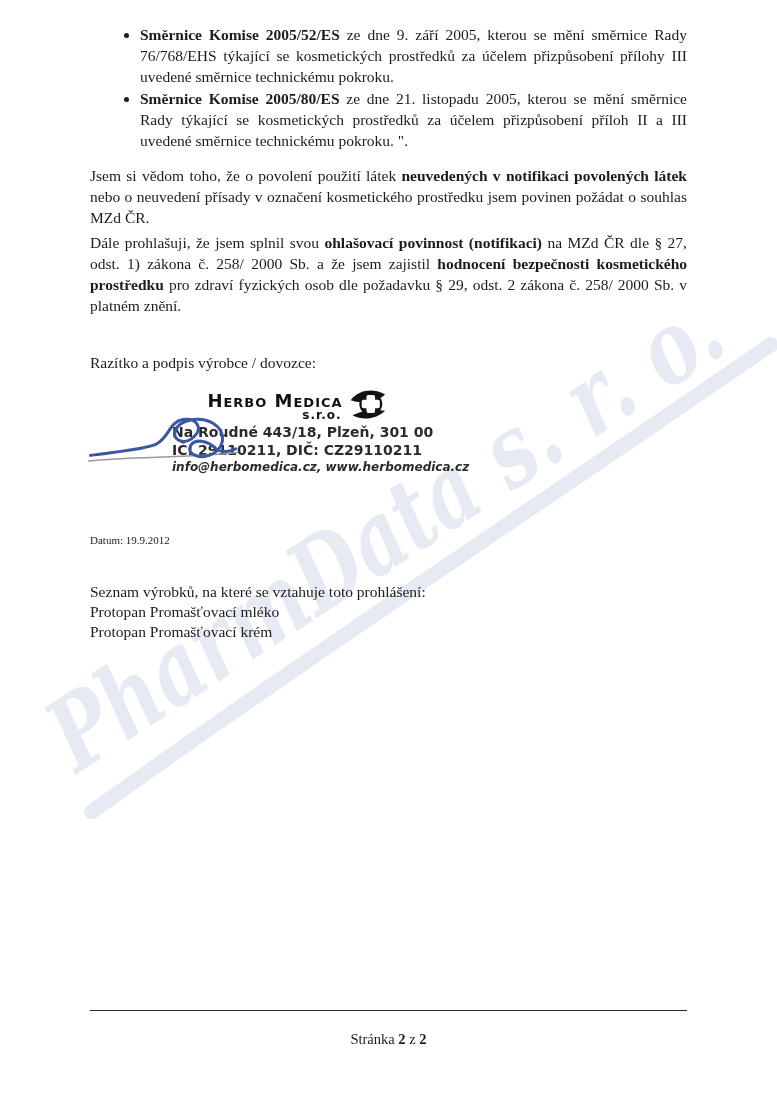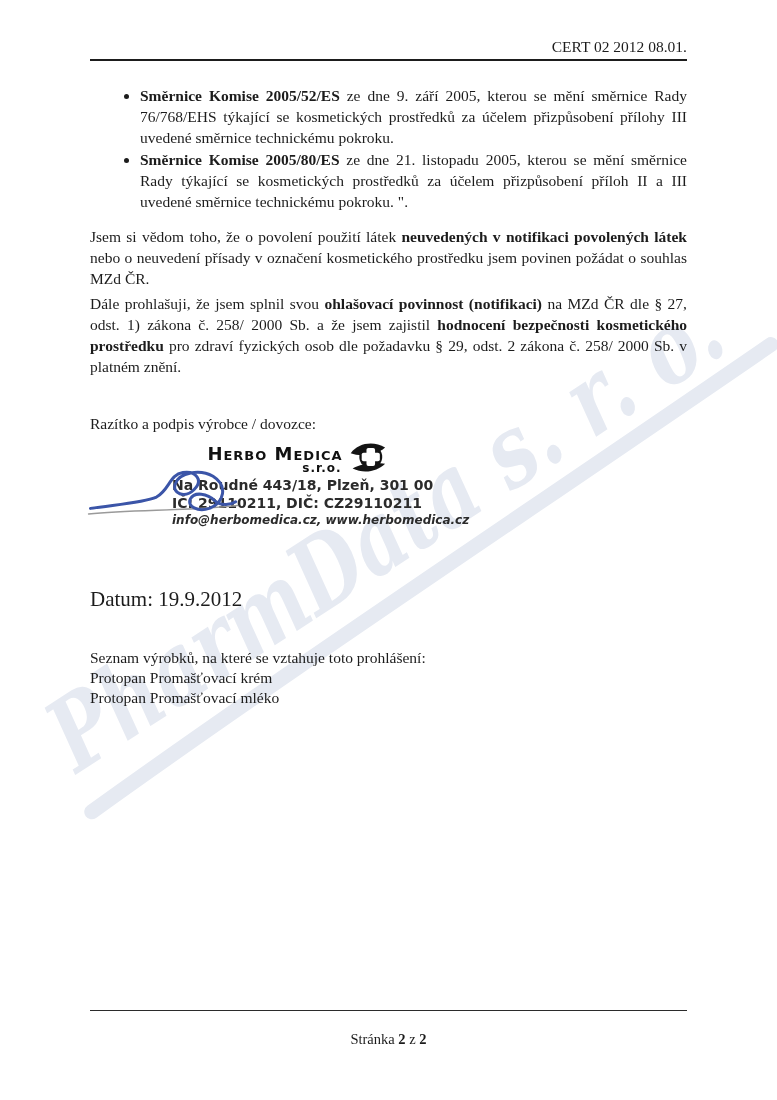--- a/index.html
+++ b/index.html
@@ -49,21 +49,21 @@
   p.body-par.second { margin-top: 4px; }
 
   .stamp-label {
     margin: 38px 90px 0 90px;
     font-size: 15.5px;
   }
 
   .stamp-area {
     position: relative;
     height: 122px;
-    margin-top: 10px;
+    margin-top: 18px;
     text-decoration: underline;
   }
   .signature-svg {
     position: absolute;
     left: 86px;
     top: 22px;
     width: 156px;
     height: 66px;
   }
   .stamp {
@@ -99,21 +99,21 @@
     margin-right: 1px;
     letter-spacing: 1px;
   }
   .emblem { margin-top: -4px; }
   .stamp-line-address { font-size: 14px; font-weight: 700; margin-top: 2px; white-space: nowrap; }
   .stamp-line-reg     { font-size: 14px; font-weight: 700; margin-top: 2px; white-space: nowrap; }
   .stamp-line-contact { font-size: 12px; font-weight: 600; font-style: italic; margin-top: 2px; white-space: nowrap; }
 
   .date-line {
     margin: 22px 90px 0 90px;
-    font-size: 21px;
+    font-size: 11px;
   }
 
   .product-list {
     margin: 36px 90px 0 90px;
     font-size: 15.5px;
     line-height: 20px;
   }
 
   .doc-footer {
     position: absolute;
@@ -134,23 +134,20 @@
 
   <svg class="watermark-svg" viewBox="0 0 777 1100" aria-hidden="true">
     <g transform="translate(75,775) rotate(-33)">
       <text x="2" y="0" font-family="DejaVu Serif, serif" font-style="italic" font-weight="bold" font-size="100" textLength="780" lengthAdjust="spacingAndGlyphs" fill="#e6eaf2">PharmData s. r. o.</text>
       <path d="M-6 40 C 250 28 520 26 818 18" fill="none" stroke-width="15" stroke-linecap="round" stroke="#e6eaf2"></path>
     </g>
   </svg>
 
   <div class="content">
 
-    <div class="doc-header">
-      <span>CERT 02 2012 08.01.</span>
-    </div>
 
     <ul class="bullet-list">
       <li>
         <span><span style="font-weight: bold;">Směrnice Komise 2005/52/ES</span><span> ze dne 9. září 2005, kterou se mění směrnice Rady 76/768/EHS týkající se kosmetických prostředků za účelem přizpůsobení přílohy III uvedené směrnice technickému pokroku.</span></span>
       </li>
       <li>
         <span><span style="font-weight: bold;">Směrnice Komise 2005/80/ES</span><span> ze dne 21. listopadu 2005, kterou se mění směrnice Rady týkající se kosmetických prostředků za účelem přizpůsobení příloh II a III uvedené směrnice technickému pokroku. ".</span></span>
       </li>
     </ul>
 
@@ -182,22 +179,22 @@
       <svg class="signature-svg" viewBox="0 0 160 70" aria-hidden="true">
         <path d="M0 52 C46 47 104 49 158 43" fill="none" stroke="#9a9a9a" stroke-width="1.6" stroke-linecap="round"></path>
         <path d="M2 46 C28 42 58 40 72 34 C86 26 86 10 100 8 C114 6 122 16 112 26 C102 36 88 30 92 20 C96 8 118 4 132 12 C148 22 144 40 128 46 C116 50 104 44 108 36 C112 28 126 30 134 38 C140 43 150 43 156 39" fill="none" stroke-width="3.2" stroke-linecap="round" stroke-linejoin="round" stroke="#3b55a8"></path>
       </svg>
     </div>
 
     <div class="date-line">Datum: 19.9.2012</div>
 
     <div class="product-list">
       <div>Seznam výrobků, na které se vztahuje toto prohlášení:</div>
+      <div>Protopan Promašťovací mléko</div>
       <div>Protopan Promašťovací krém</div>
-      <div>Protopan Promašťovací mléko</div>
     </div>
 
   </div>
 
   <div class="doc-footer">
     <span><span>Stránka </span><span style="font-weight: bold;">2</span><span> z </span><span style="font-weight: bold;">2</span></span>
   </div>
 
 </div>
 

